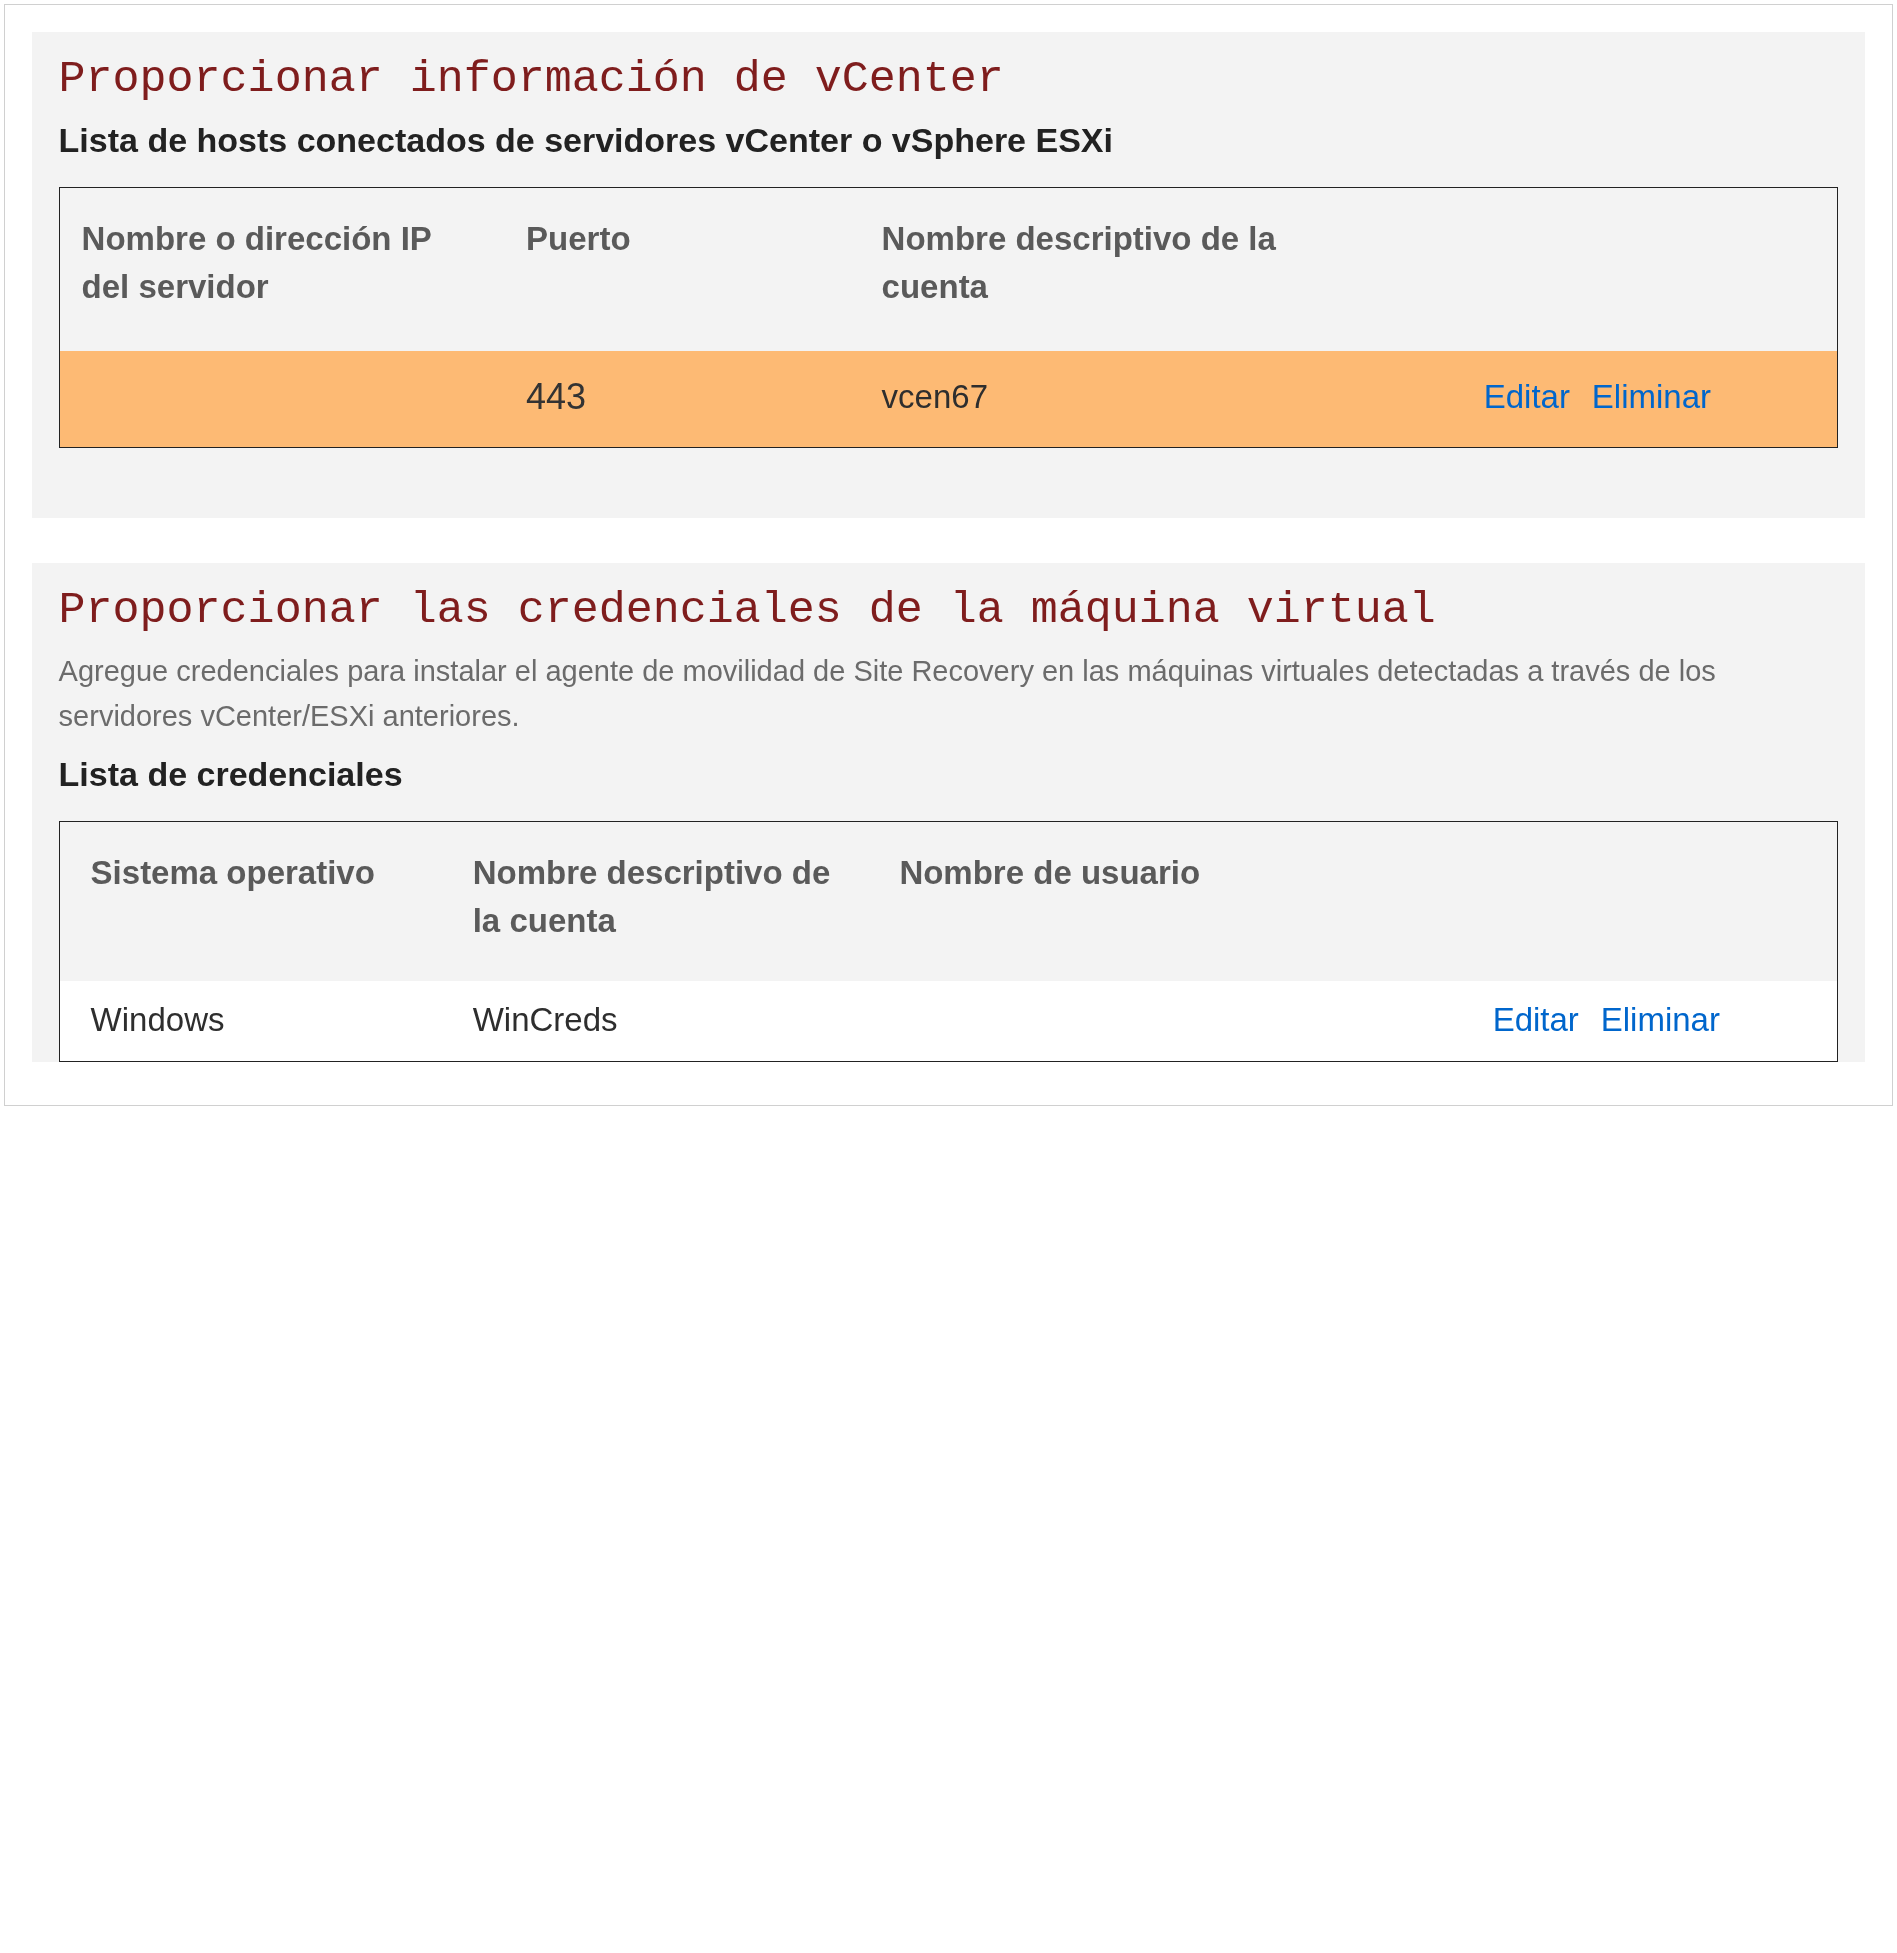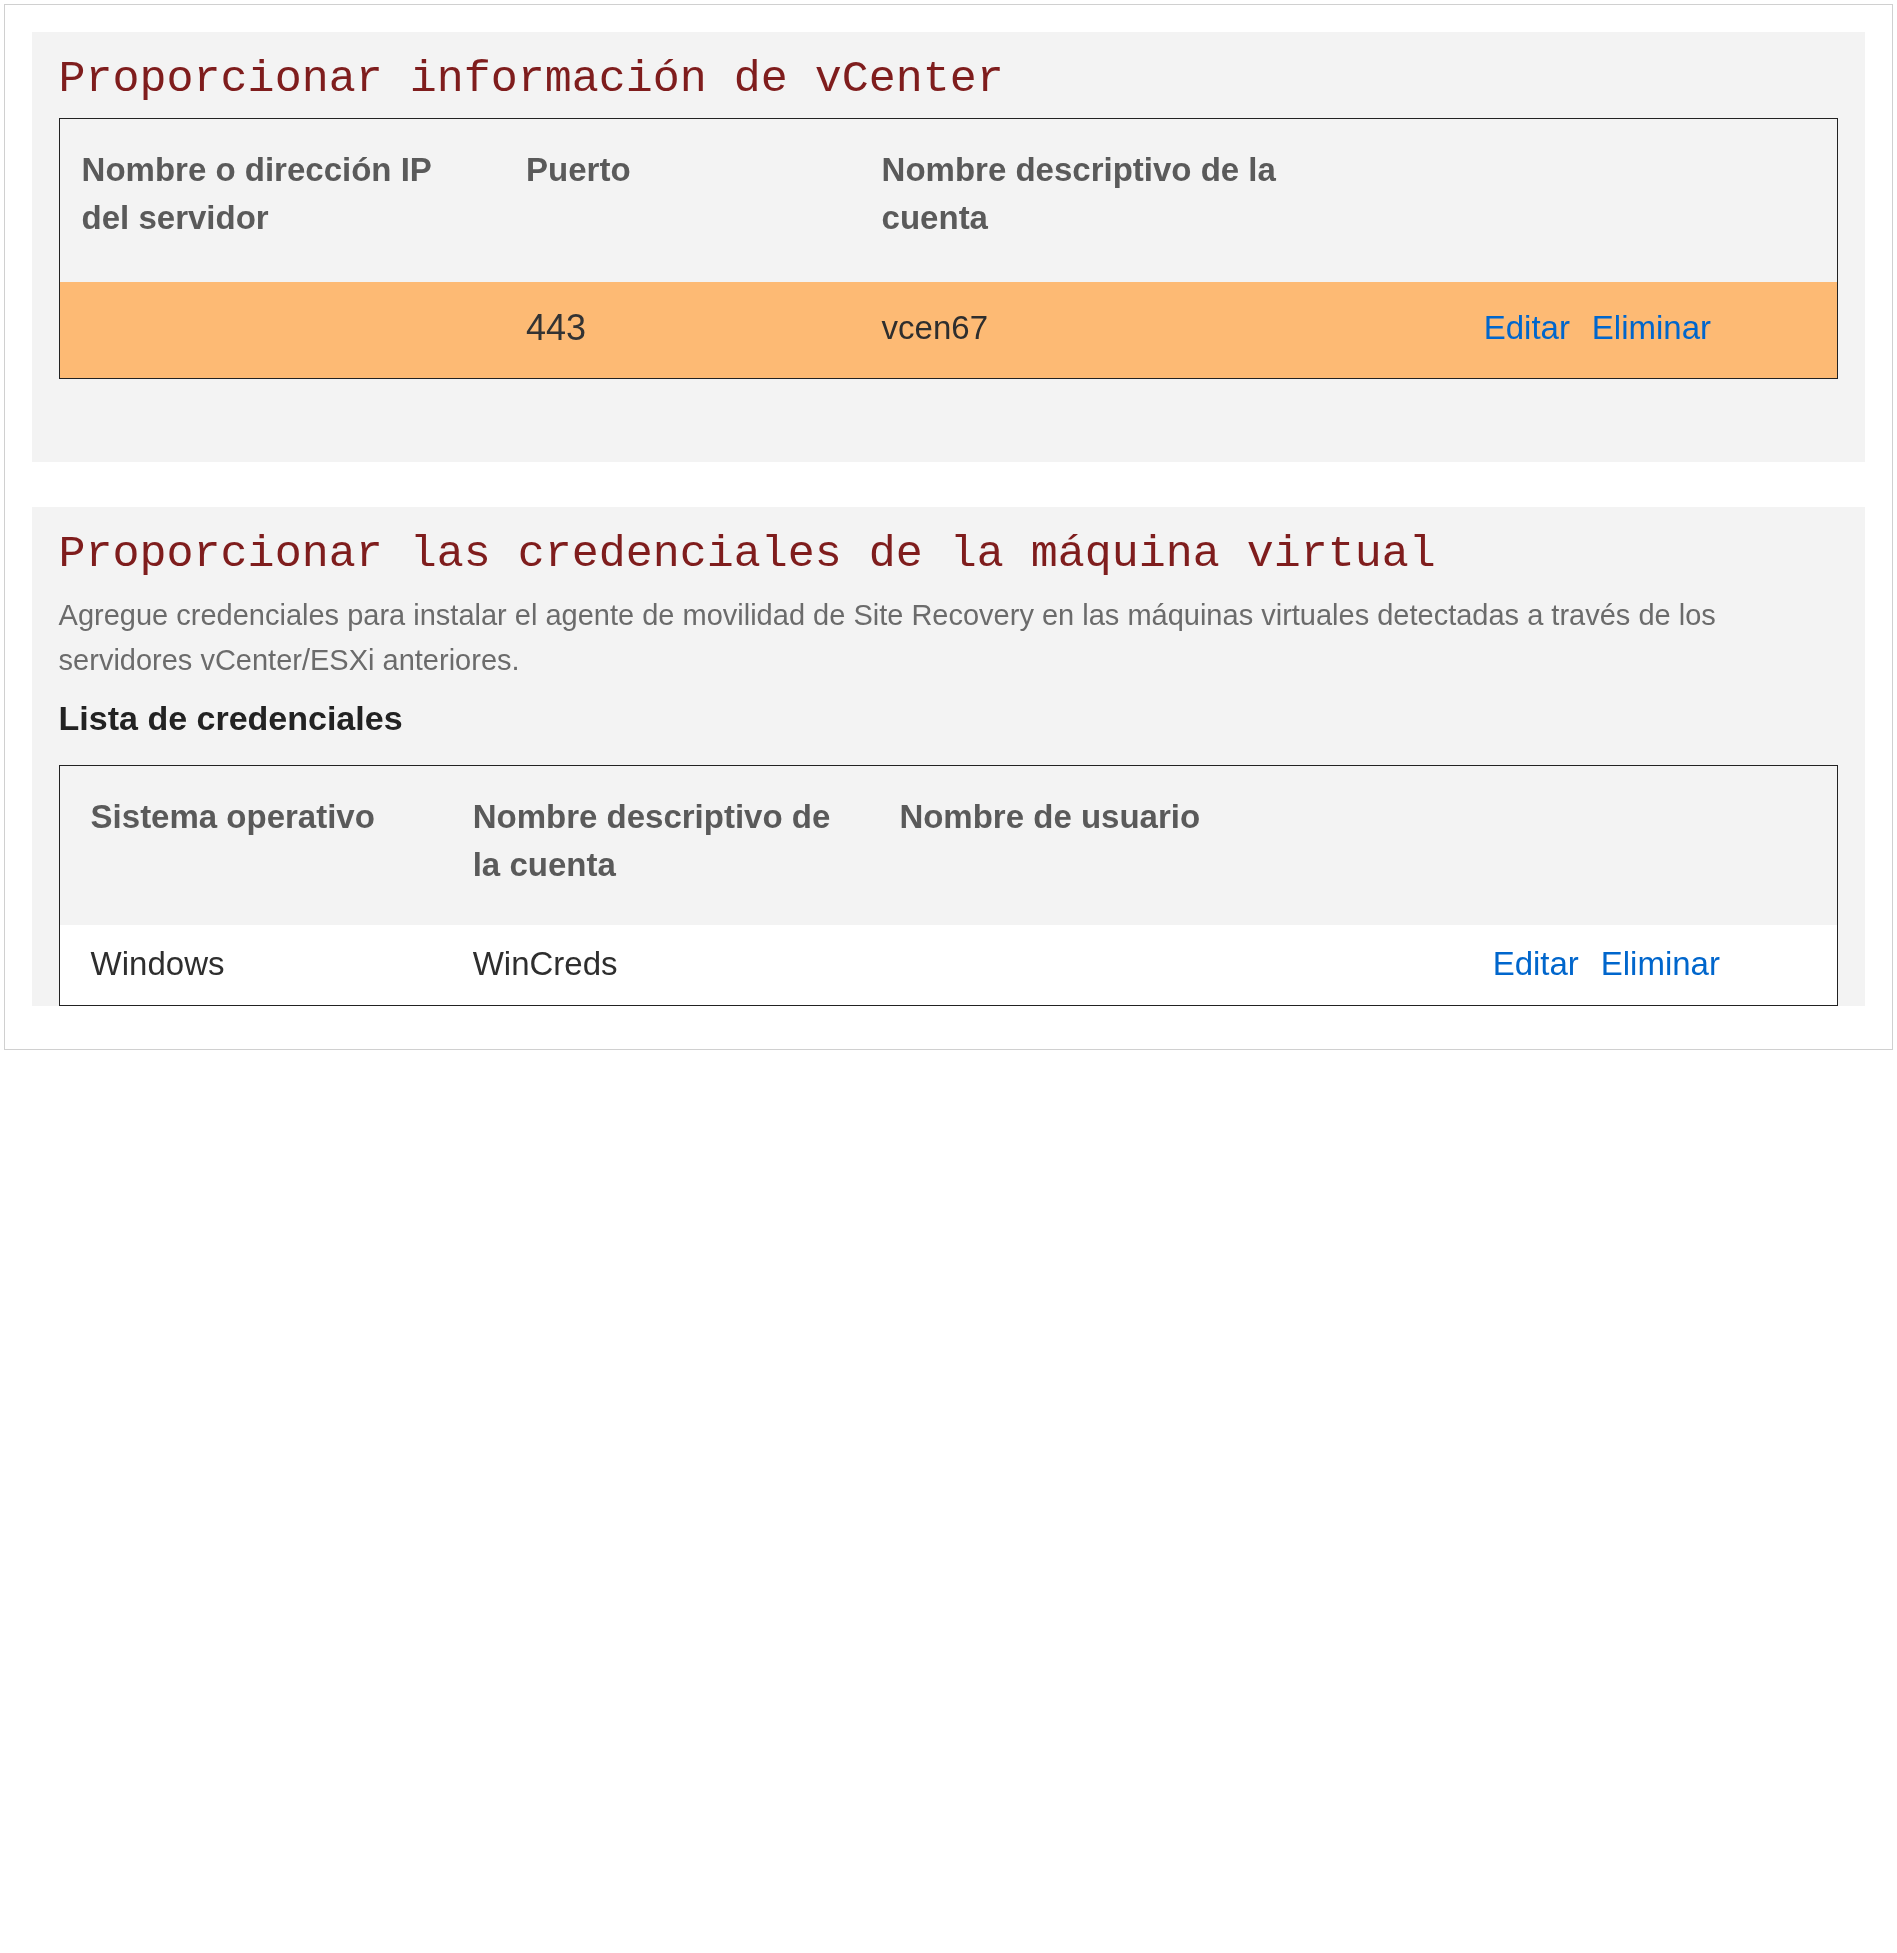--- a/index.html
+++ b/index.html
@@ -43,21 +43,21 @@
     .list-title {
       font-size: 34px;
       font-weight: 700;
       color: #222;
       margin-bottom: 25px;
       line-height: 1.3;
     }
     .table-wrap {
       background: #fff;
       border: 1.8px solid #222;
-      margin-bottom: 43px;
+      margin-bottom: 30px;
     }
     .section:last-child .table-wrap {
        margin-bottom: 43px;
     }
     .table {
       width: 100%;
       border-collapse: collapse;
     }
     .thead-row th {
       background: #f3f3f3;
@@ -129,20 +129,21 @@
     .col-user { width: 28%; }
     .col-actions2 { width: 26%; }
   </style>
 </head>
 <body>
 
 <div class="outer-frame">
 
   <div class="section">
     <h1 class="section-title">Proporcionar información de vCenter</h1>
+    <div class="list-title">Lista de hosts conectados de servidores vCenter o vSphere ESXi</div>
 
     <div class="table-wrap">
       <table class="table">
         <thead>
           <tr class="thead-row">
             <th class="col-server">Nombre o dirección IP del servidor</th>
             <th class="col-port">Puerto</th>
             <th class="col-friendly">Nombre descriptivo de la cuenta</th>
             <th class="col-actions"></th>
           </tr>

